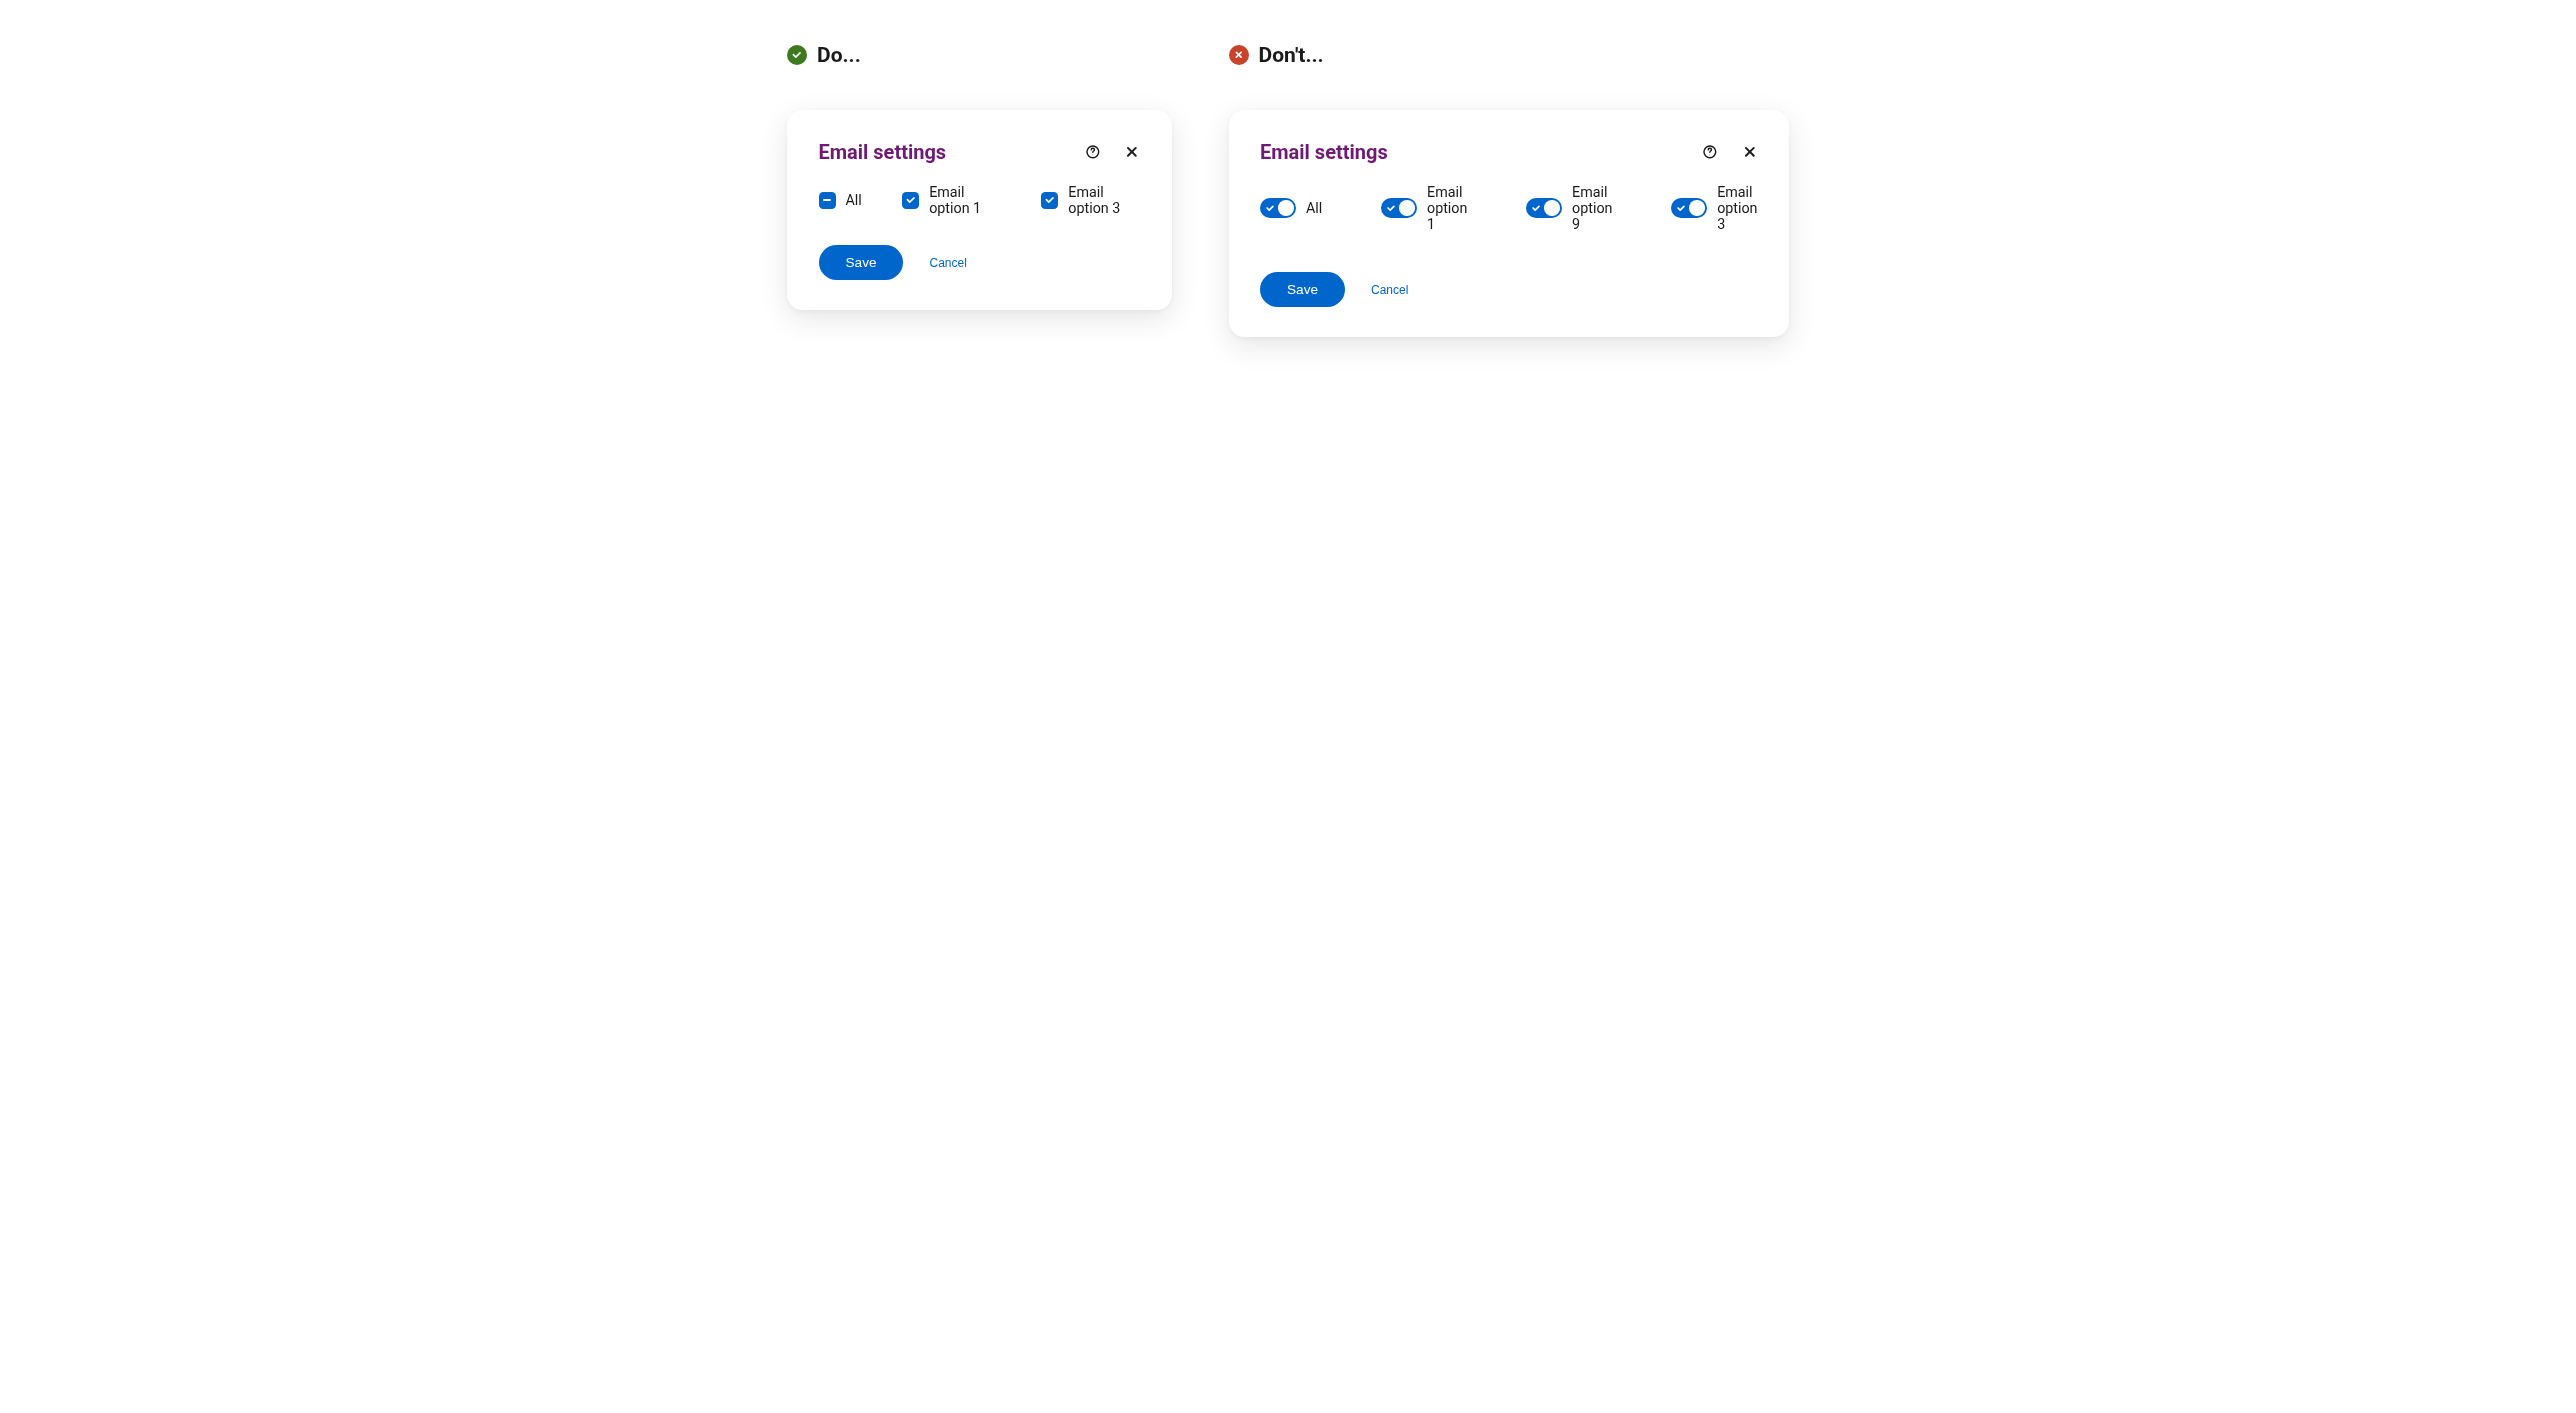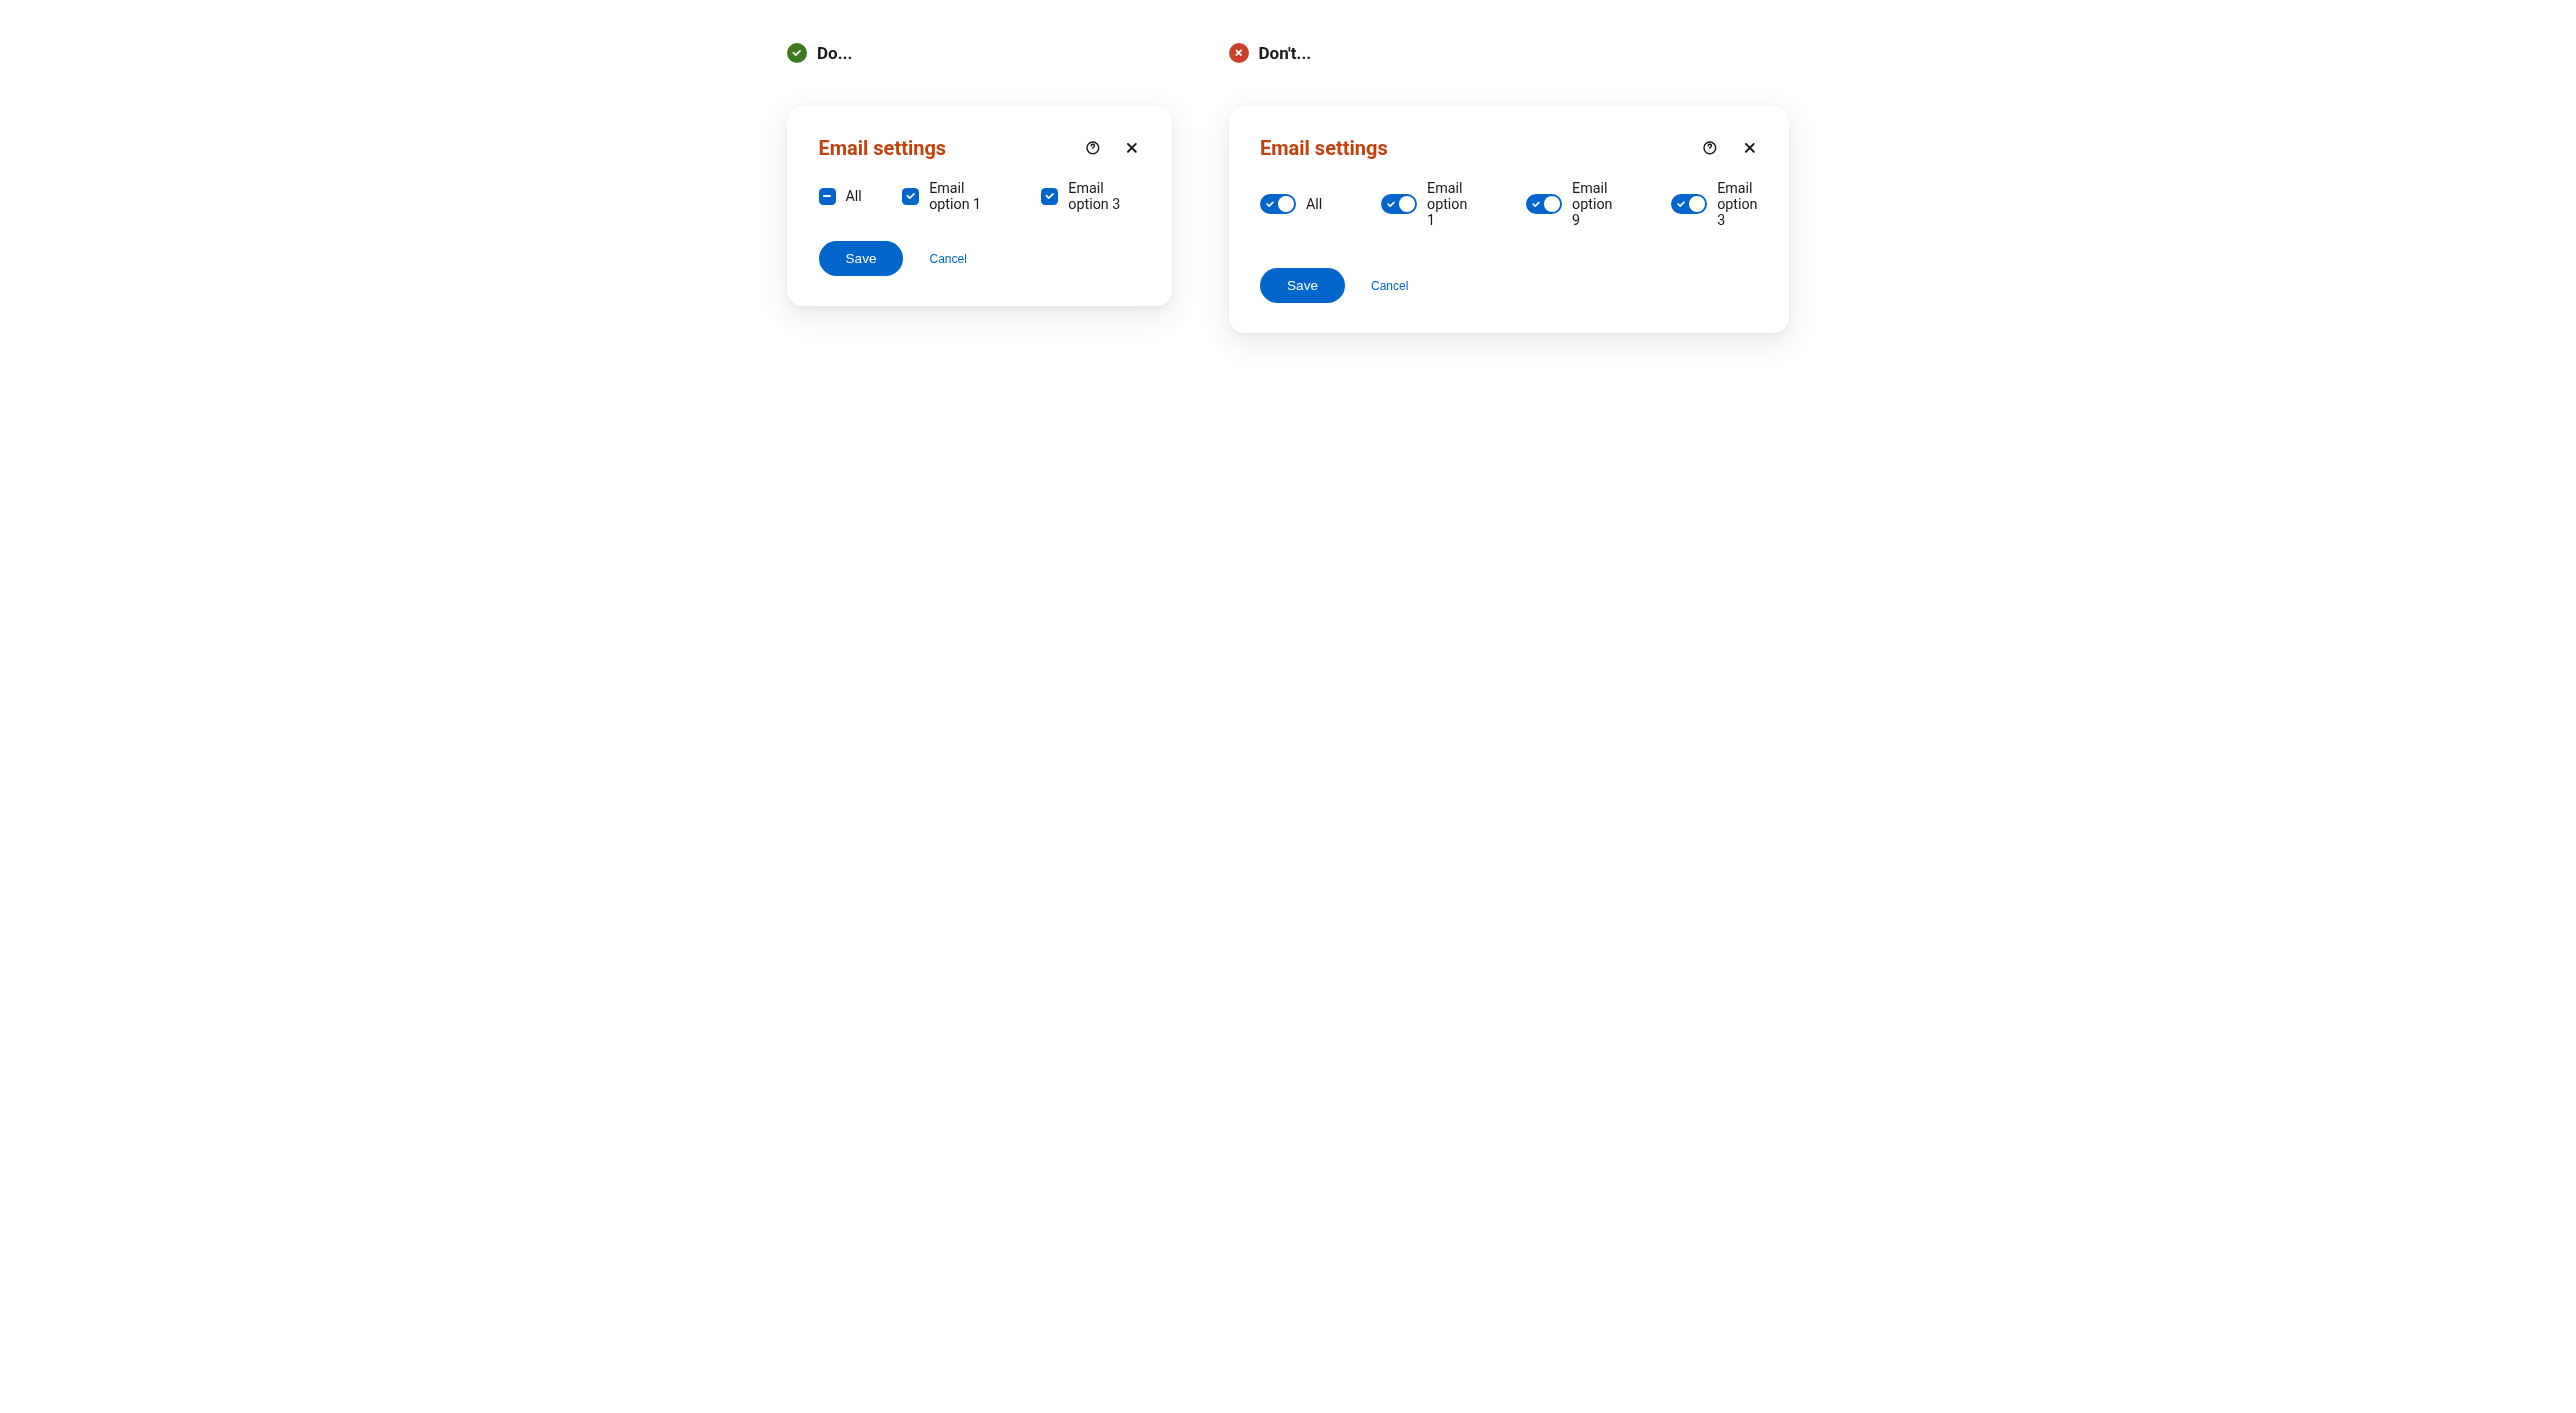--- a/index.html
+++ b/index.html
@@ -31,40 +31,40 @@
     border-radius: 50%;
     display: flex;
     align-items: center;
     justify-content: center;
     flex-shrink: 0;
   }
   .status-icon.do { background: #3d7a1f; }
   .status-icon.dont { background: #c9432b; }
   .status-icon svg { width: 11.4px; height: 11.4px; }
   .column-title {
-    font-size: 17px;
+    font-size: 21px;
     font-weight: 700;
     color: #1a1a1a;
   }
   .card {
     background: #ffffff;
     border-radius: 15.7px;
     padding: 30px 31.5px;
     box-shadow: 0 8.6px 29px rgba(0,0,0,0.10), 0 1.4px 5.7px rgba(0,0,0,0.04);
   }
   .card-header {
     display: flex;
     align-items: center;
     justify-content: space-between;
     margin-bottom: 20px;
   }
   .card-title {
     font-size: 20px;
     font-weight: 700;
-    color: #c2410c;
+    color: #701a75;
     flex: 1;
   }
   .card-header-actions {
     display: flex;
     align-items: center;
     gap: 24px;
   }
   .icon-btn {
     background: none;
     border: none;

